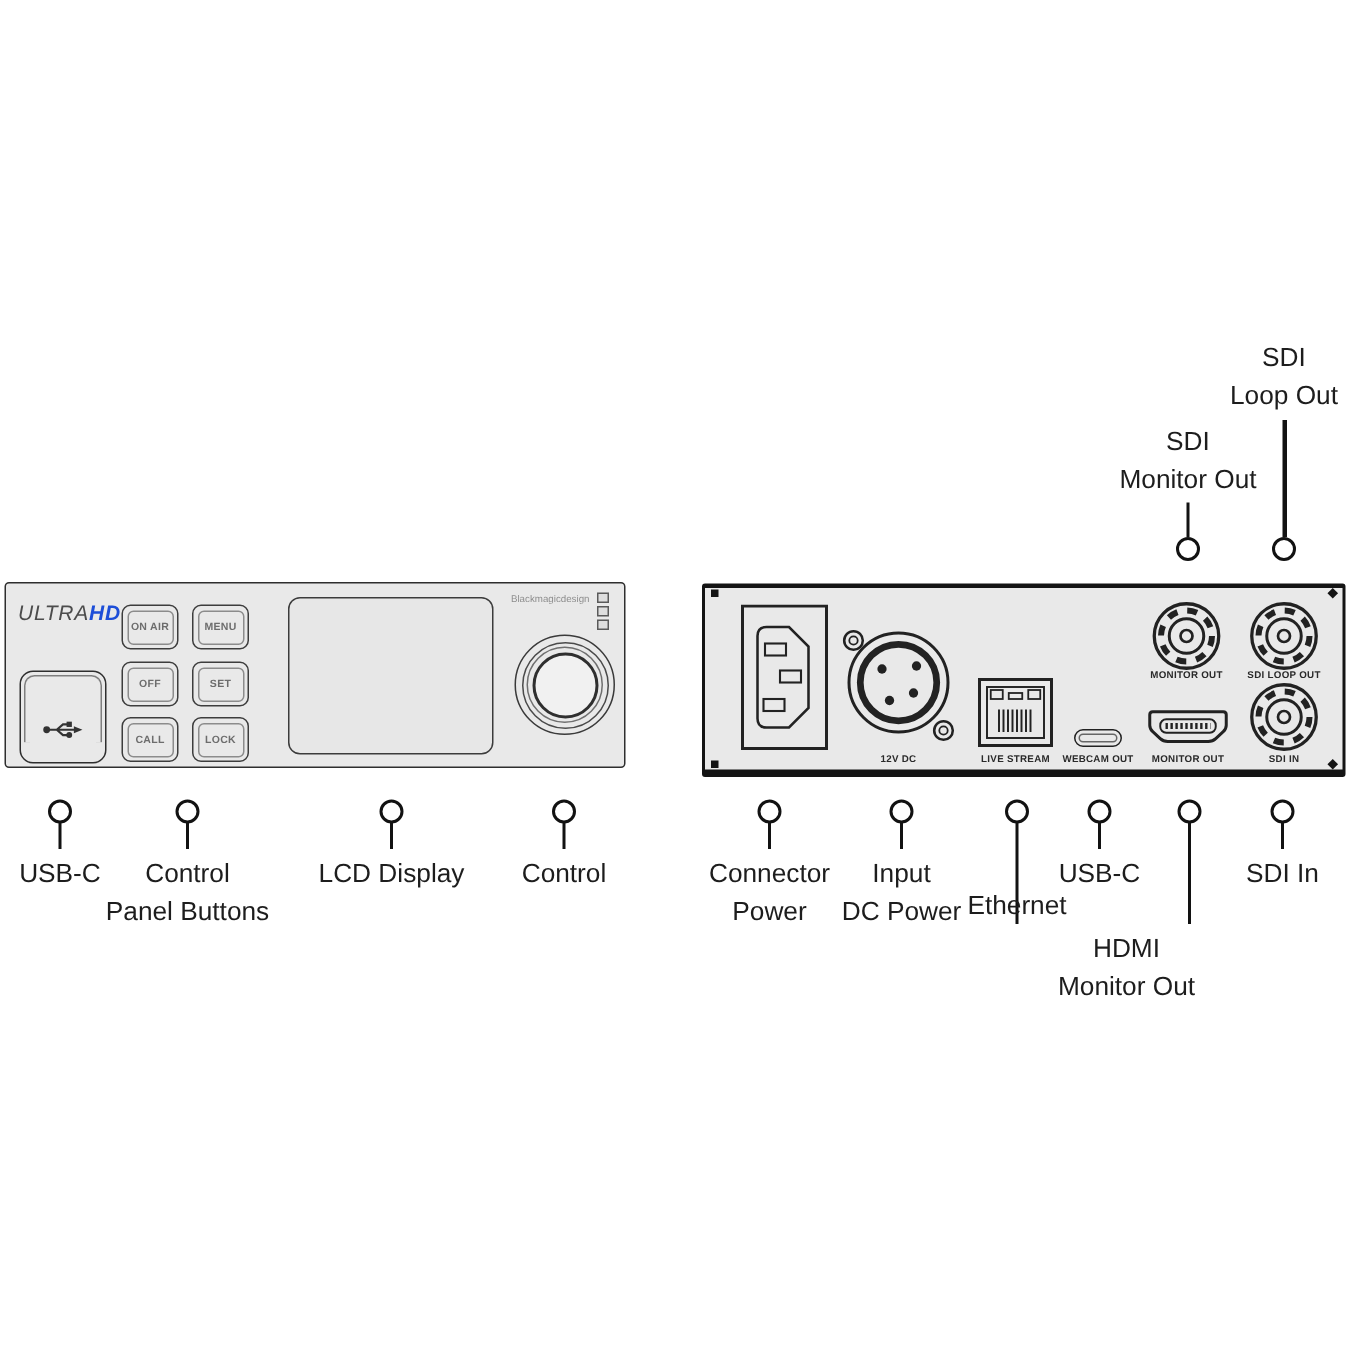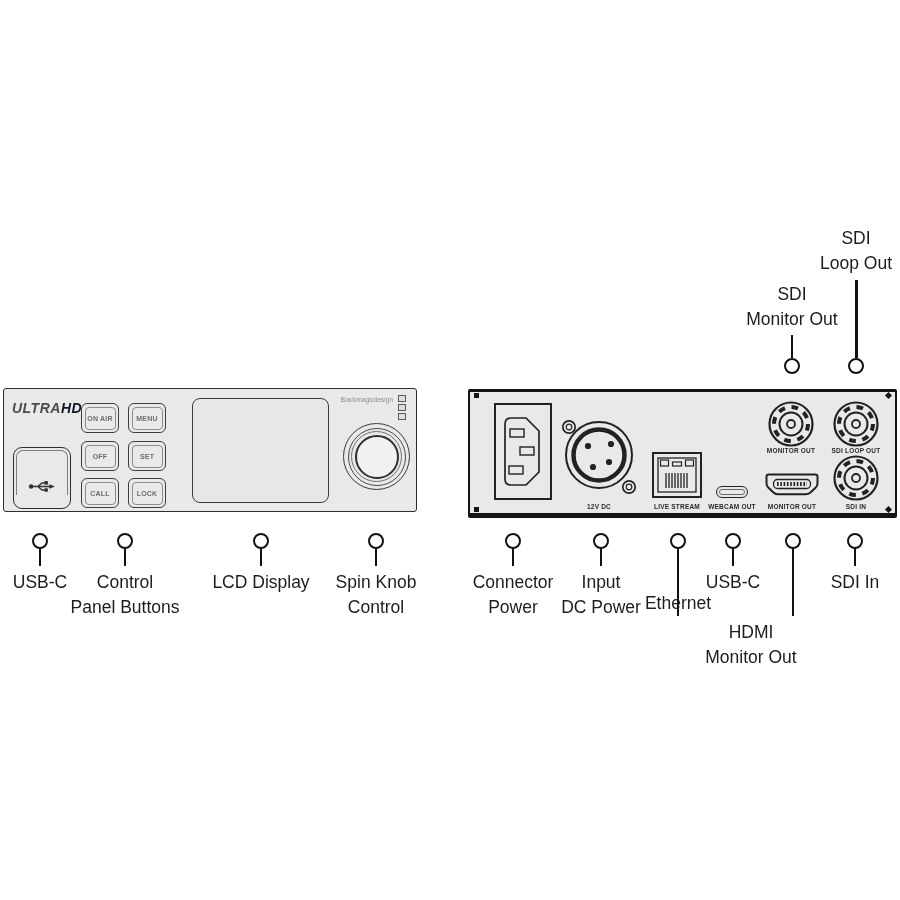--- a/index.html
+++ b/index.html
@@ -11,22 +11,22 @@
   .front{left:3px;top:388px;width:414px;height:124px;border:1.6px solid #2e2e2e;border-radius:3px;}
   .rear{left:468px;top:389px;width:429px;height:129px;background:#e9e9e9;
         border-style:solid;border-color:#141414;border-width:3px 2.5px 5px 2.5px;border-radius:2px;}
 
   .notch{position:absolute;width:5px;height:5px;background:#141414;}
   .n-tl{left:4px;top:1px;} .n-tr{right:4px;top:1px;transform:rotate(45deg);}
   .n-bl{left:4px;bottom:1px;} .n-br{right:4px;bottom:1px;transform:rotate(45deg);}
 
   
   .logo{position:absolute;left:8px;top:11px;font-style:italic;font-size:14px;letter-spacing:.5px;white-space:nowrap;}
-  .logo .ul{font-weight:700;color:#4c4c4c;}
-  .logo .hd{font-weight:900;color:#0f172a;}
+  .logo .ul{font-weight:400;color:#4c4c4c;}
+  .logo .hd{font-weight:900;color:#1d4ed8;}
 
   .usb-key{position:absolute;left:9px;top:58px;width:58px;height:62px;border:1.6px solid #2e2e2e;
            border-radius:9px;box-sizing:border-box;}
   .usb-key .cap{position:absolute;left:2px;right:2px;top:2px;height:44px;border:1px solid #7e7e7e;
                 border-bottom:none;border-radius:7px 7px 0 0;}
   .usb-key svg{position:absolute;left:14px;top:30px;}
 
   .btn{position:absolute;width:38px;height:30px;border:1.5px solid #3d3d3d;border-radius:6px;
        background:#e9e9e9;box-sizing:border-box;}
   .btn .in{position:absolute;left:2.5px;right:2.5px;top:2.5px;bottom:2.5px;border:1px solid #8c8c8c;
@@ -234,21 +234,20 @@
     <div class="ln" style="left:259.7px;top:548px;height:18px;"></div>
     <div class="ctext" style="left:181px;top:570px;">
       <div>LCD Display</div>
     </div>
   </div>
 
   <div>
     <div class="cir" style="left:368px;top:533px;"></div>
     <div class="ln" style="left:374.7px;top:548px;height:18px;"></div>
     <div class="ctext" style="left:296px;top:570px;">
-      <div>Spin Knob</div>
       <div>Control</div>
     </div>
   </div>
 
   <div>
     <div class="cir" style="left:505px;top:533px;"></div>
     <div class="ln" style="left:511.7px;top:548px;height:18px;"></div>
     <div class="ctext" style="left:433px;top:570px;">
       <div>Connector</div>
       <div>Power</div>

